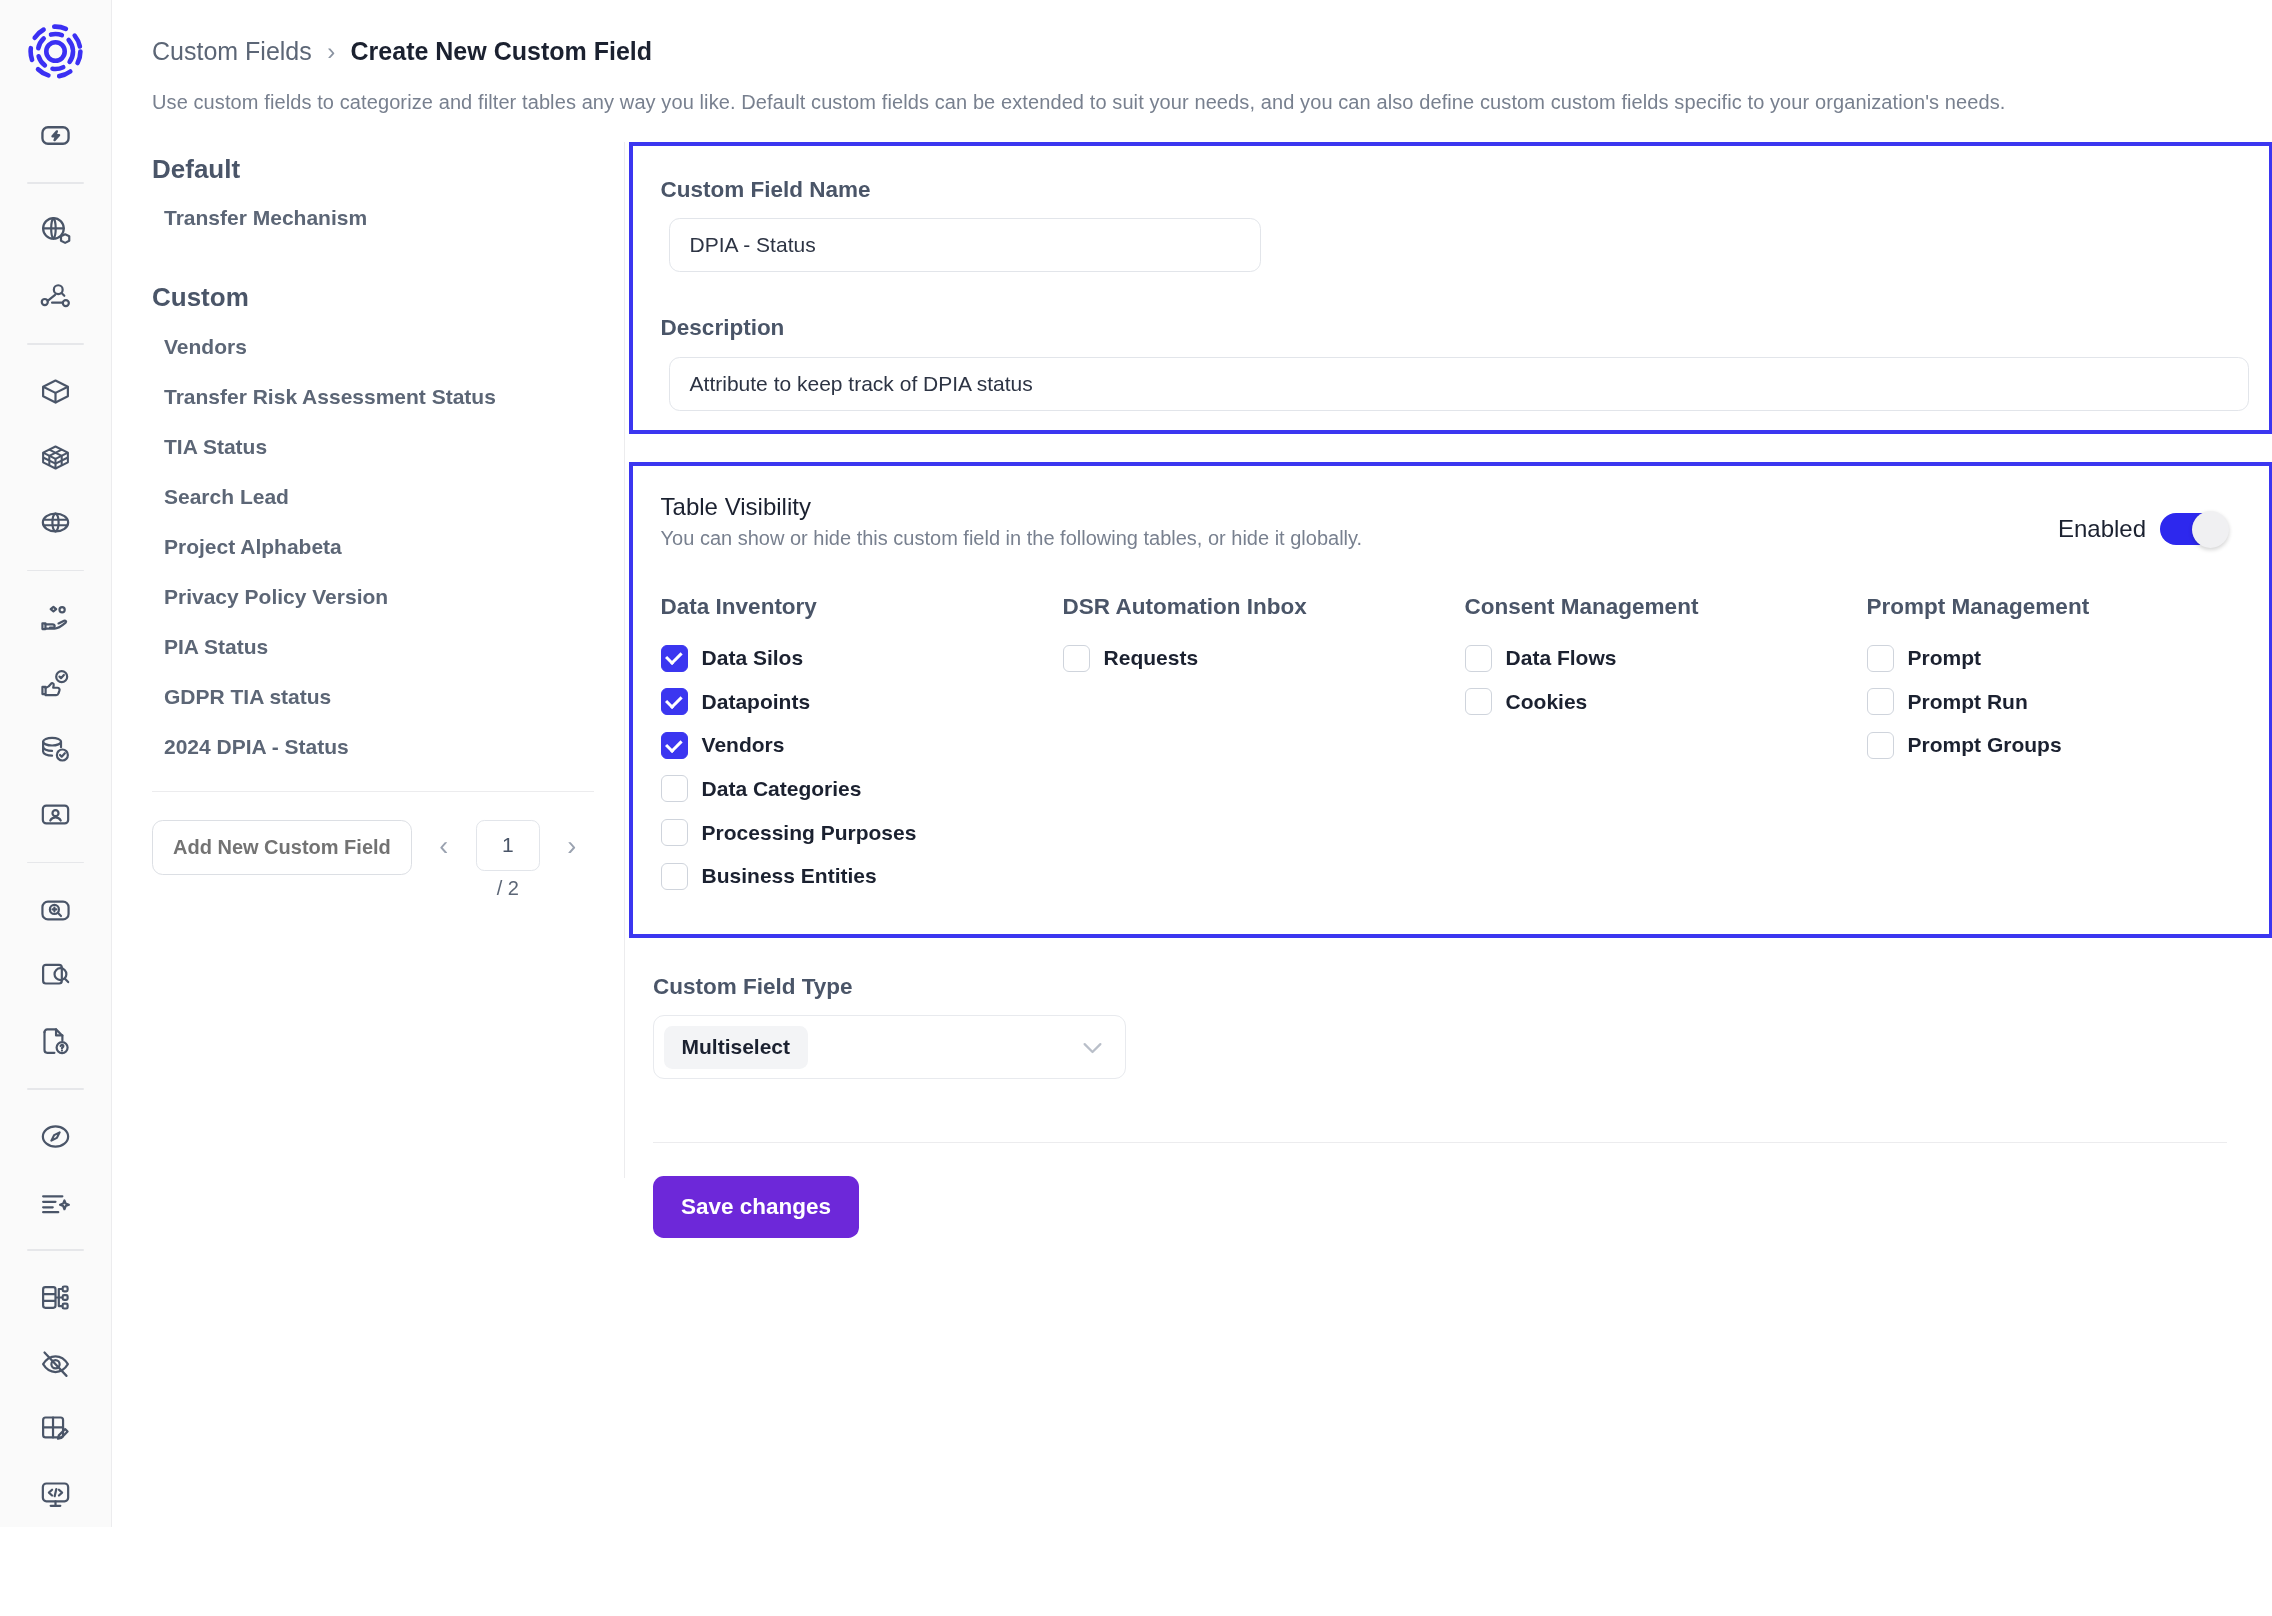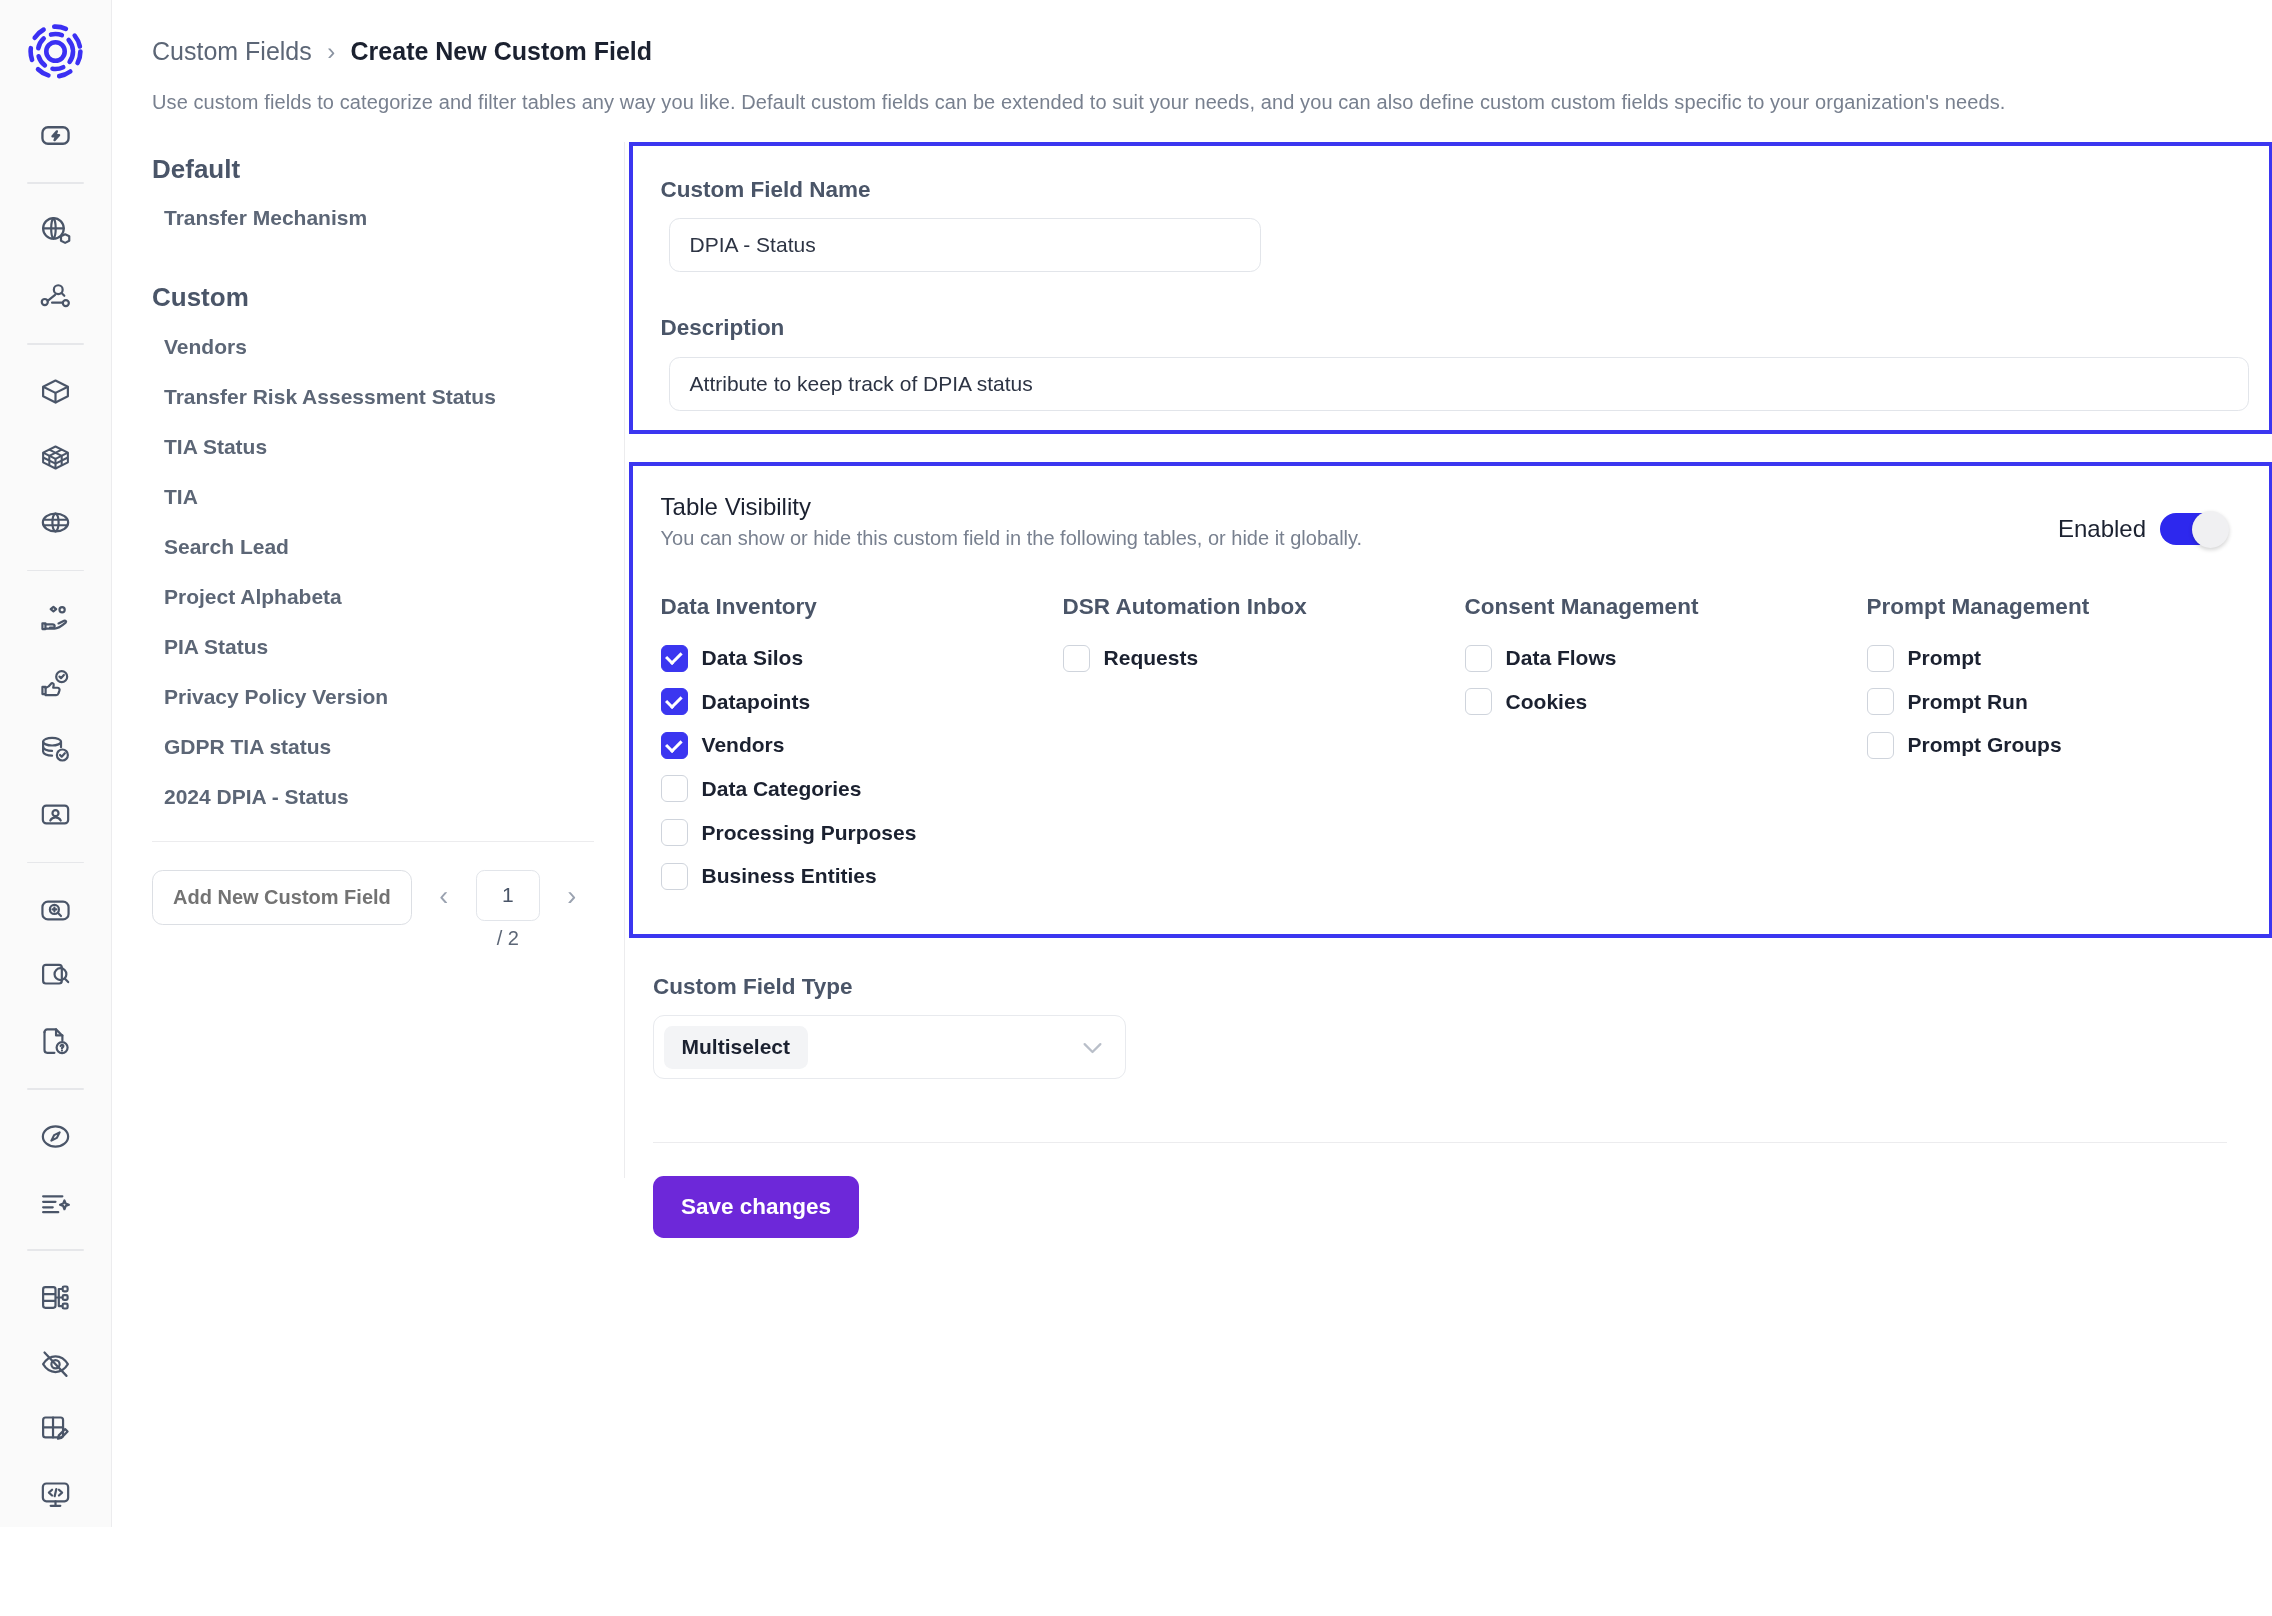--- a/index.html
+++ b/index.html
@@ -408,25 +408,24 @@
 
       <div class="listcol">
 
         <div class="grp-title">Default</div>
         <div class="list-item">Transfer Mechanism</div>
 
         <div class="grp-title second">Custom</div>
         <div class="list-item">Vendors</div>
         <div class="list-item">Transfer Risk Assessment Status</div>
         <div class="list-item">TIA Status</div>
-        <div class="list-item">TIA</div>
         <div class="list-item">Search Lead</div>
         <div class="list-item">Project Alphabeta</div>
+        <div class="list-item">Privacy Policy Version</div>
         <div class="list-item">PIA Status</div>
-        <div class="list-item">Privacy Policy Version</div>
         <div class="list-item">GDPR TIA status</div>
         <div class="list-item">2024 DPIA - Status</div>
 
         <div class="pagerow">
           <button class="add-btn">Add New Custom Field</button>
           <button class="pg-arrow">‹</button>
           <div class="pg-box">
             <div class="pg-num">1</div>
             <div class="pg-total">/ 2</div>
           </div>

